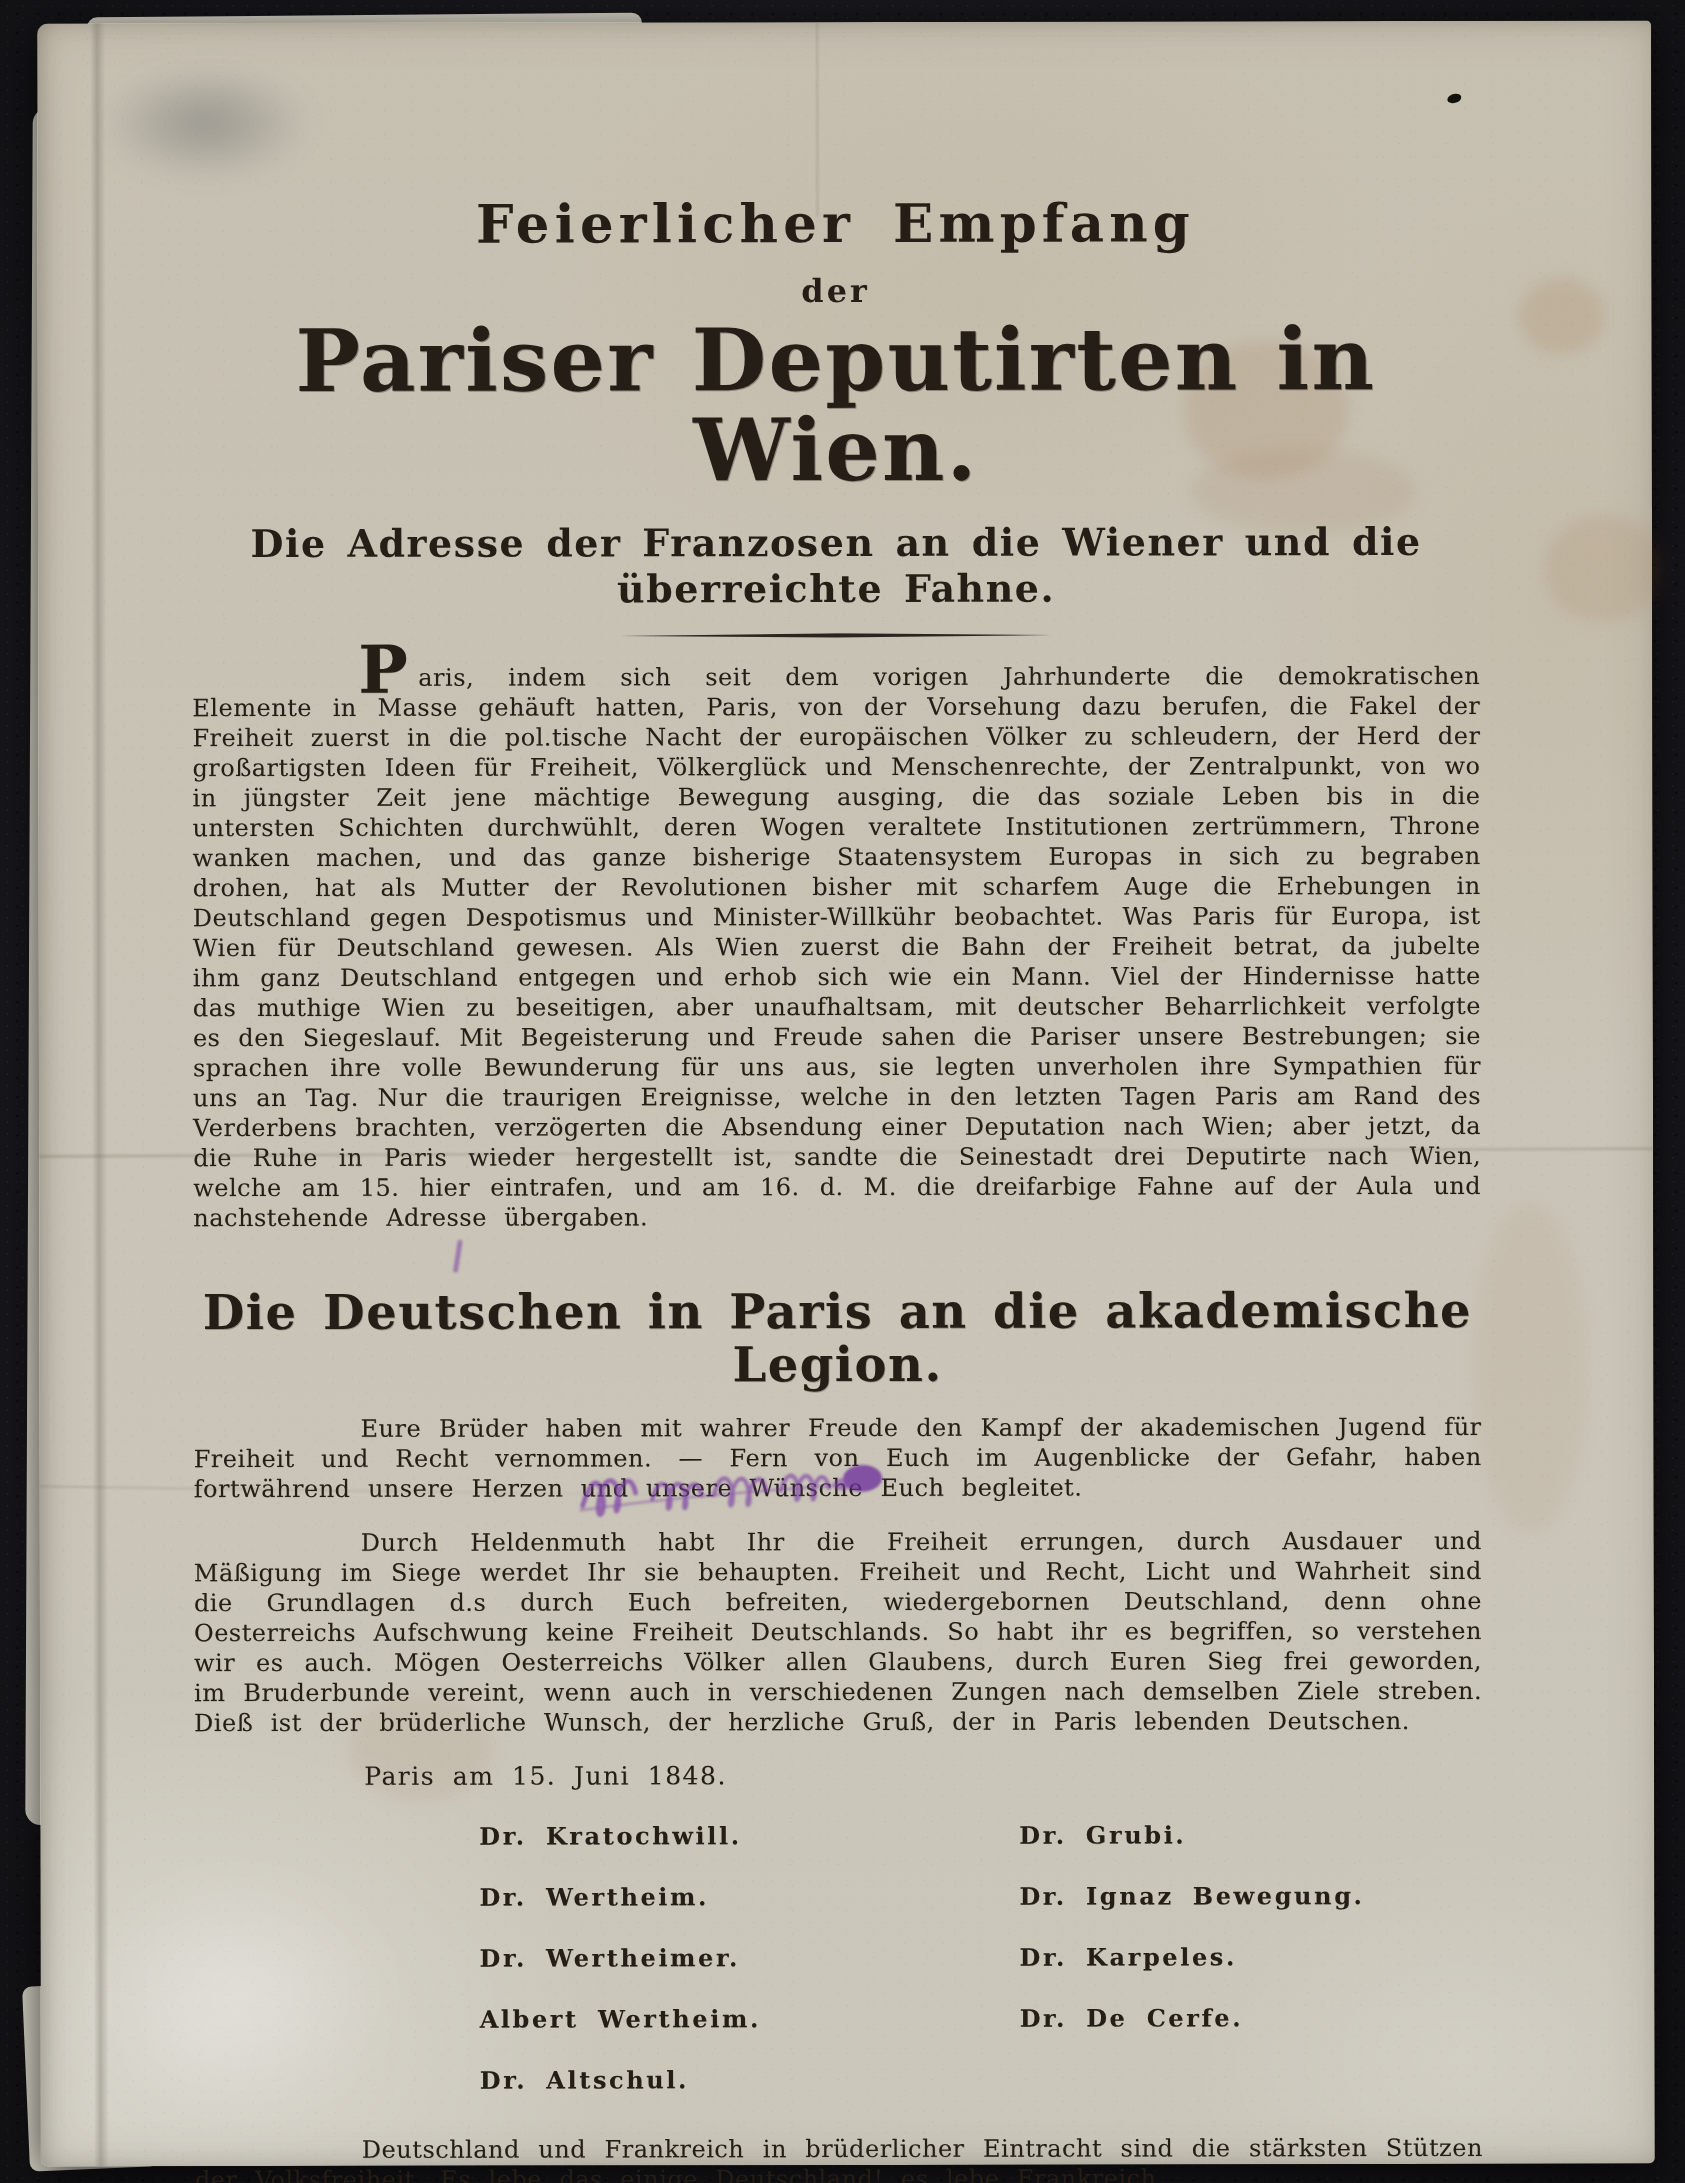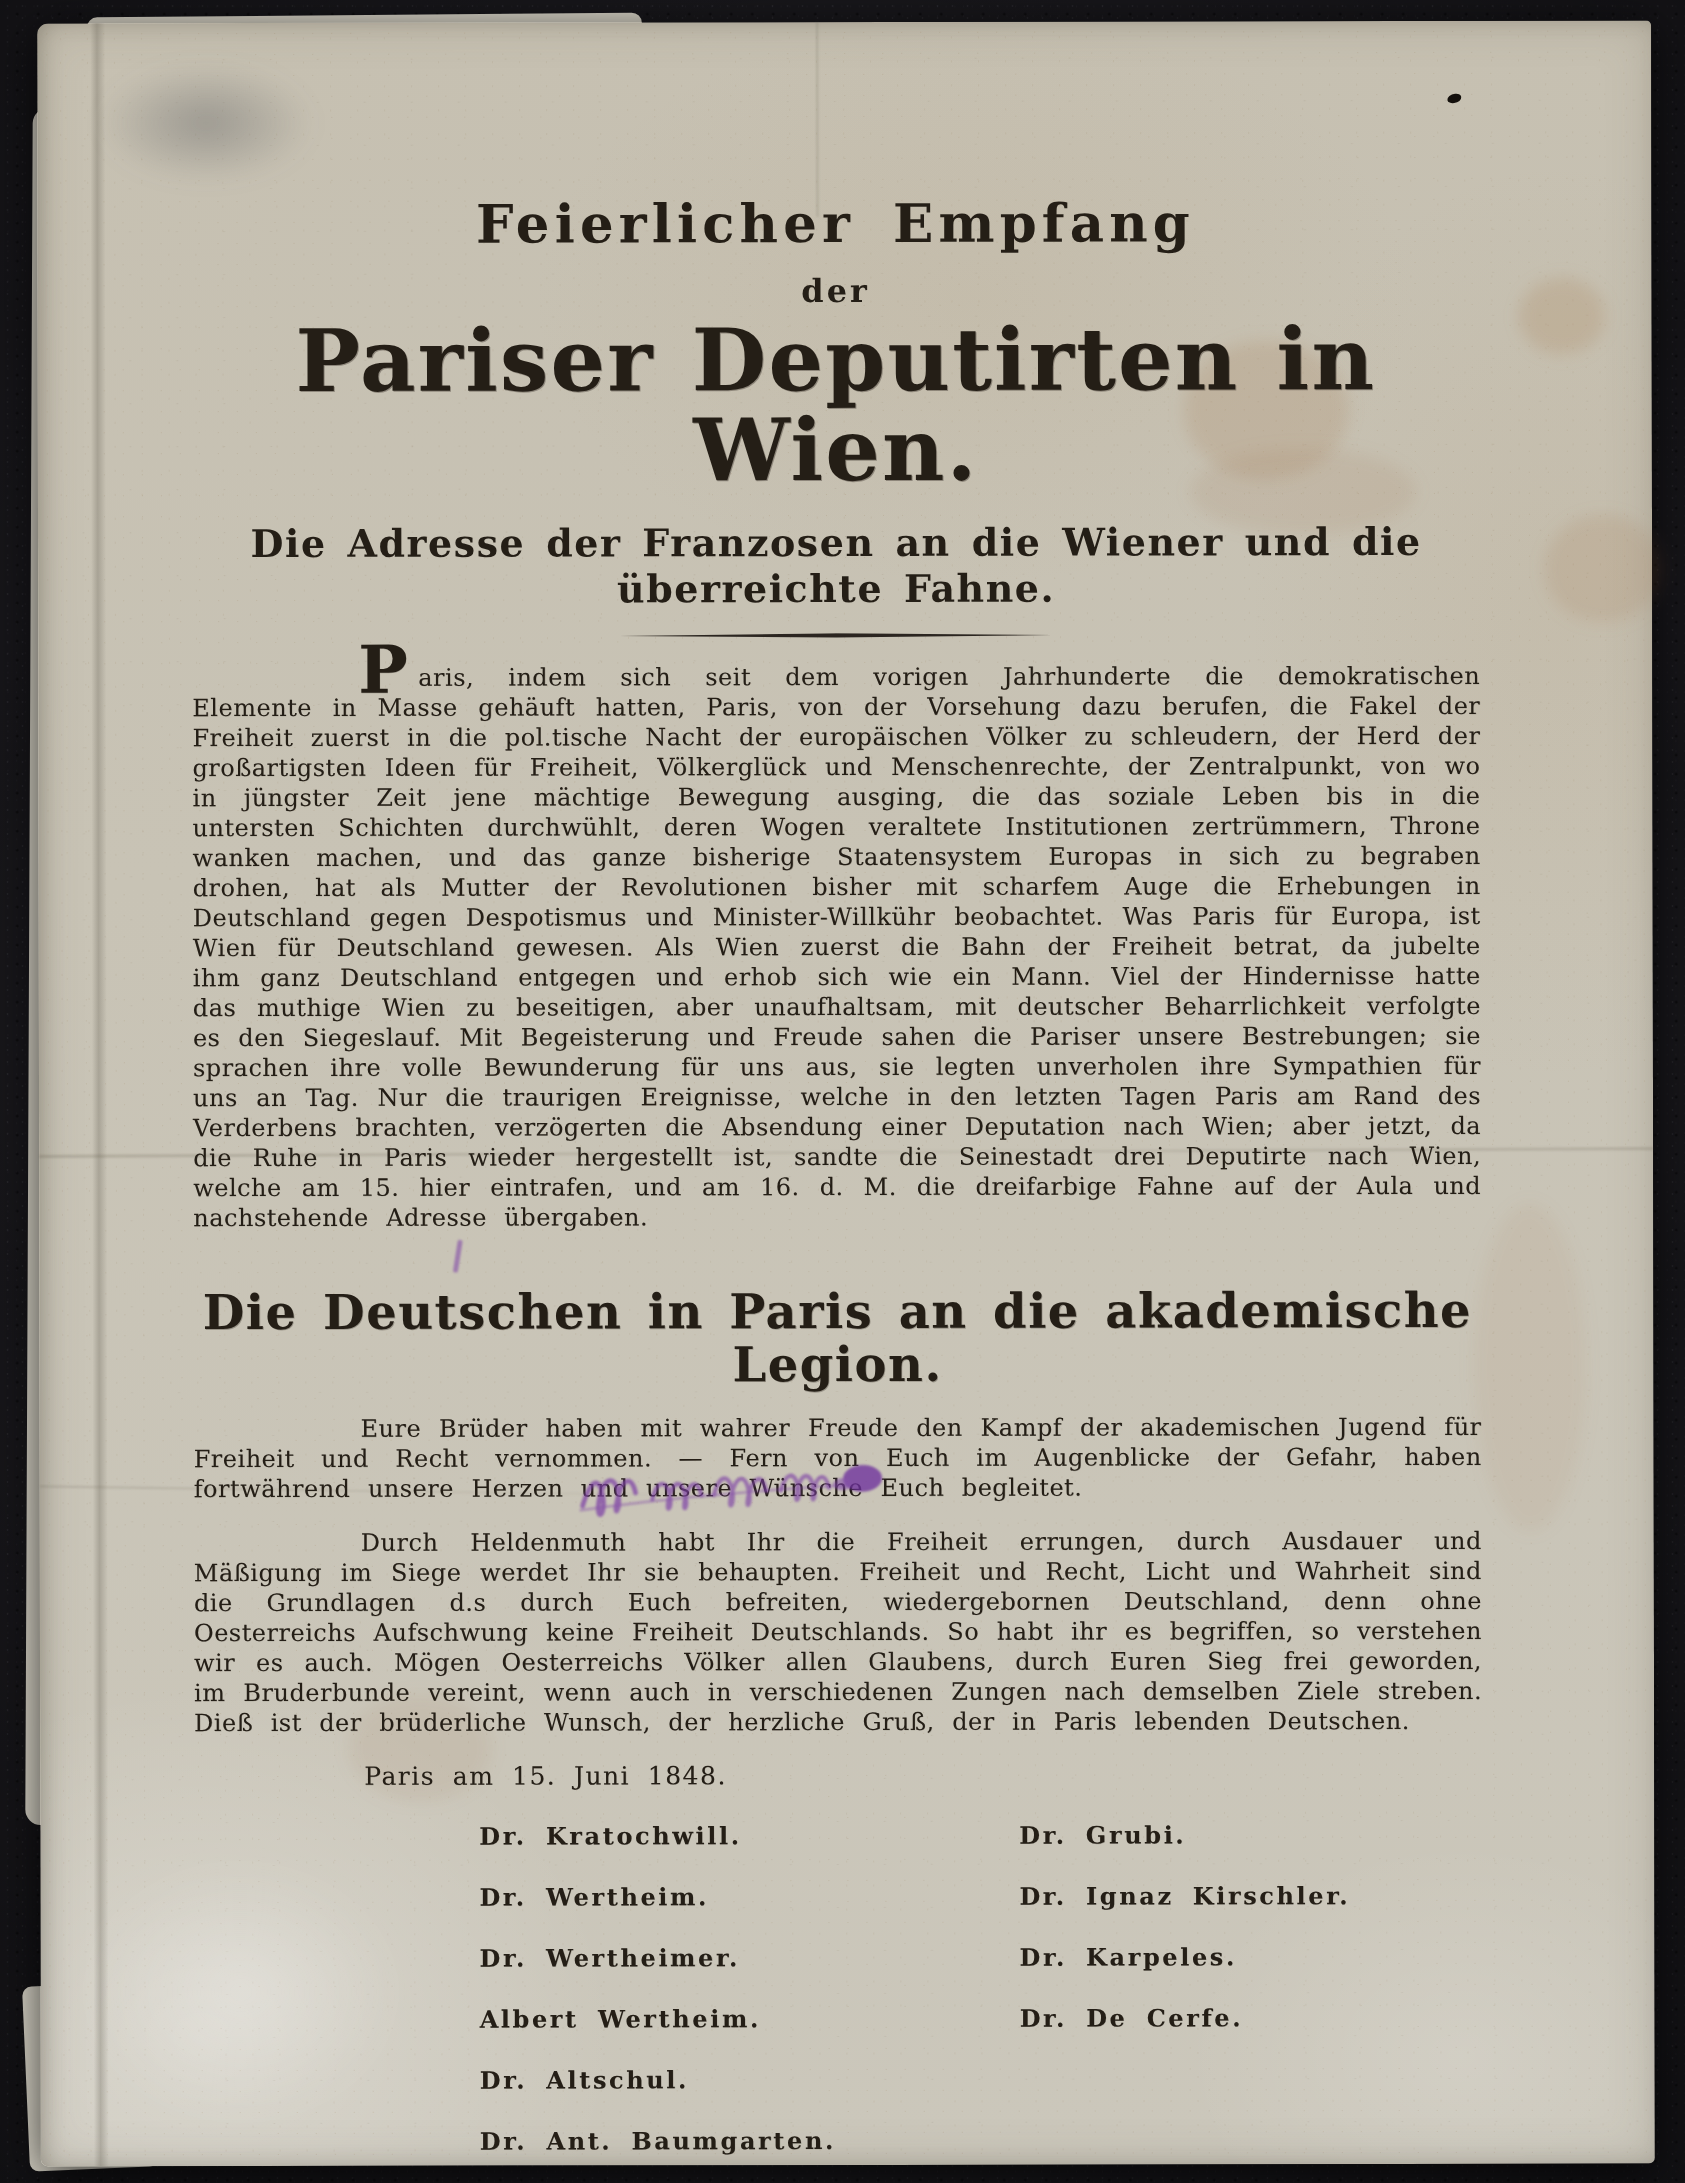--- a/index.html
+++ b/index.html
@@ -146,25 +146,24 @@
 
     <div class="dateline">Paris am 15. Juni 1848.</div>
 
     <div class="signatures">
       <div class="sig-col left">
         <span>Dr. Kratochwill.</span>
         <span>Dr. Wertheim.</span>
         <span>Dr. Wertheimer.</span>
         <span>Albert Wertheim.</span>
         <span>Dr. Altschul.</span>
-        <span>Dr. Ant. Baumgarten.</span>
       </div>
       <div class="sig-col">
         <span>Dr. Grubi.</span>
-        <span>Dr. Ignaz Kirschler.</span>
+        <span>Dr. Ignaz Bewegung.</span>
         <span>Dr. Karpeles.</span>
         <span>Dr. De Cerfe.</span>
       </div>
     </div>
 
     <p class="body-text para closing">Deutschland und Frankreich in brüderlicher Eintracht sind die stärksten Stützen der Volksfreiheit. Es lebe das einige Deutschland! es lebe Frankreich.</p>
 
   </div>
 
   <svg class="stamp" viewBox="0 0 620 140" xmlns="http://www.w3.org/2000/svg">

